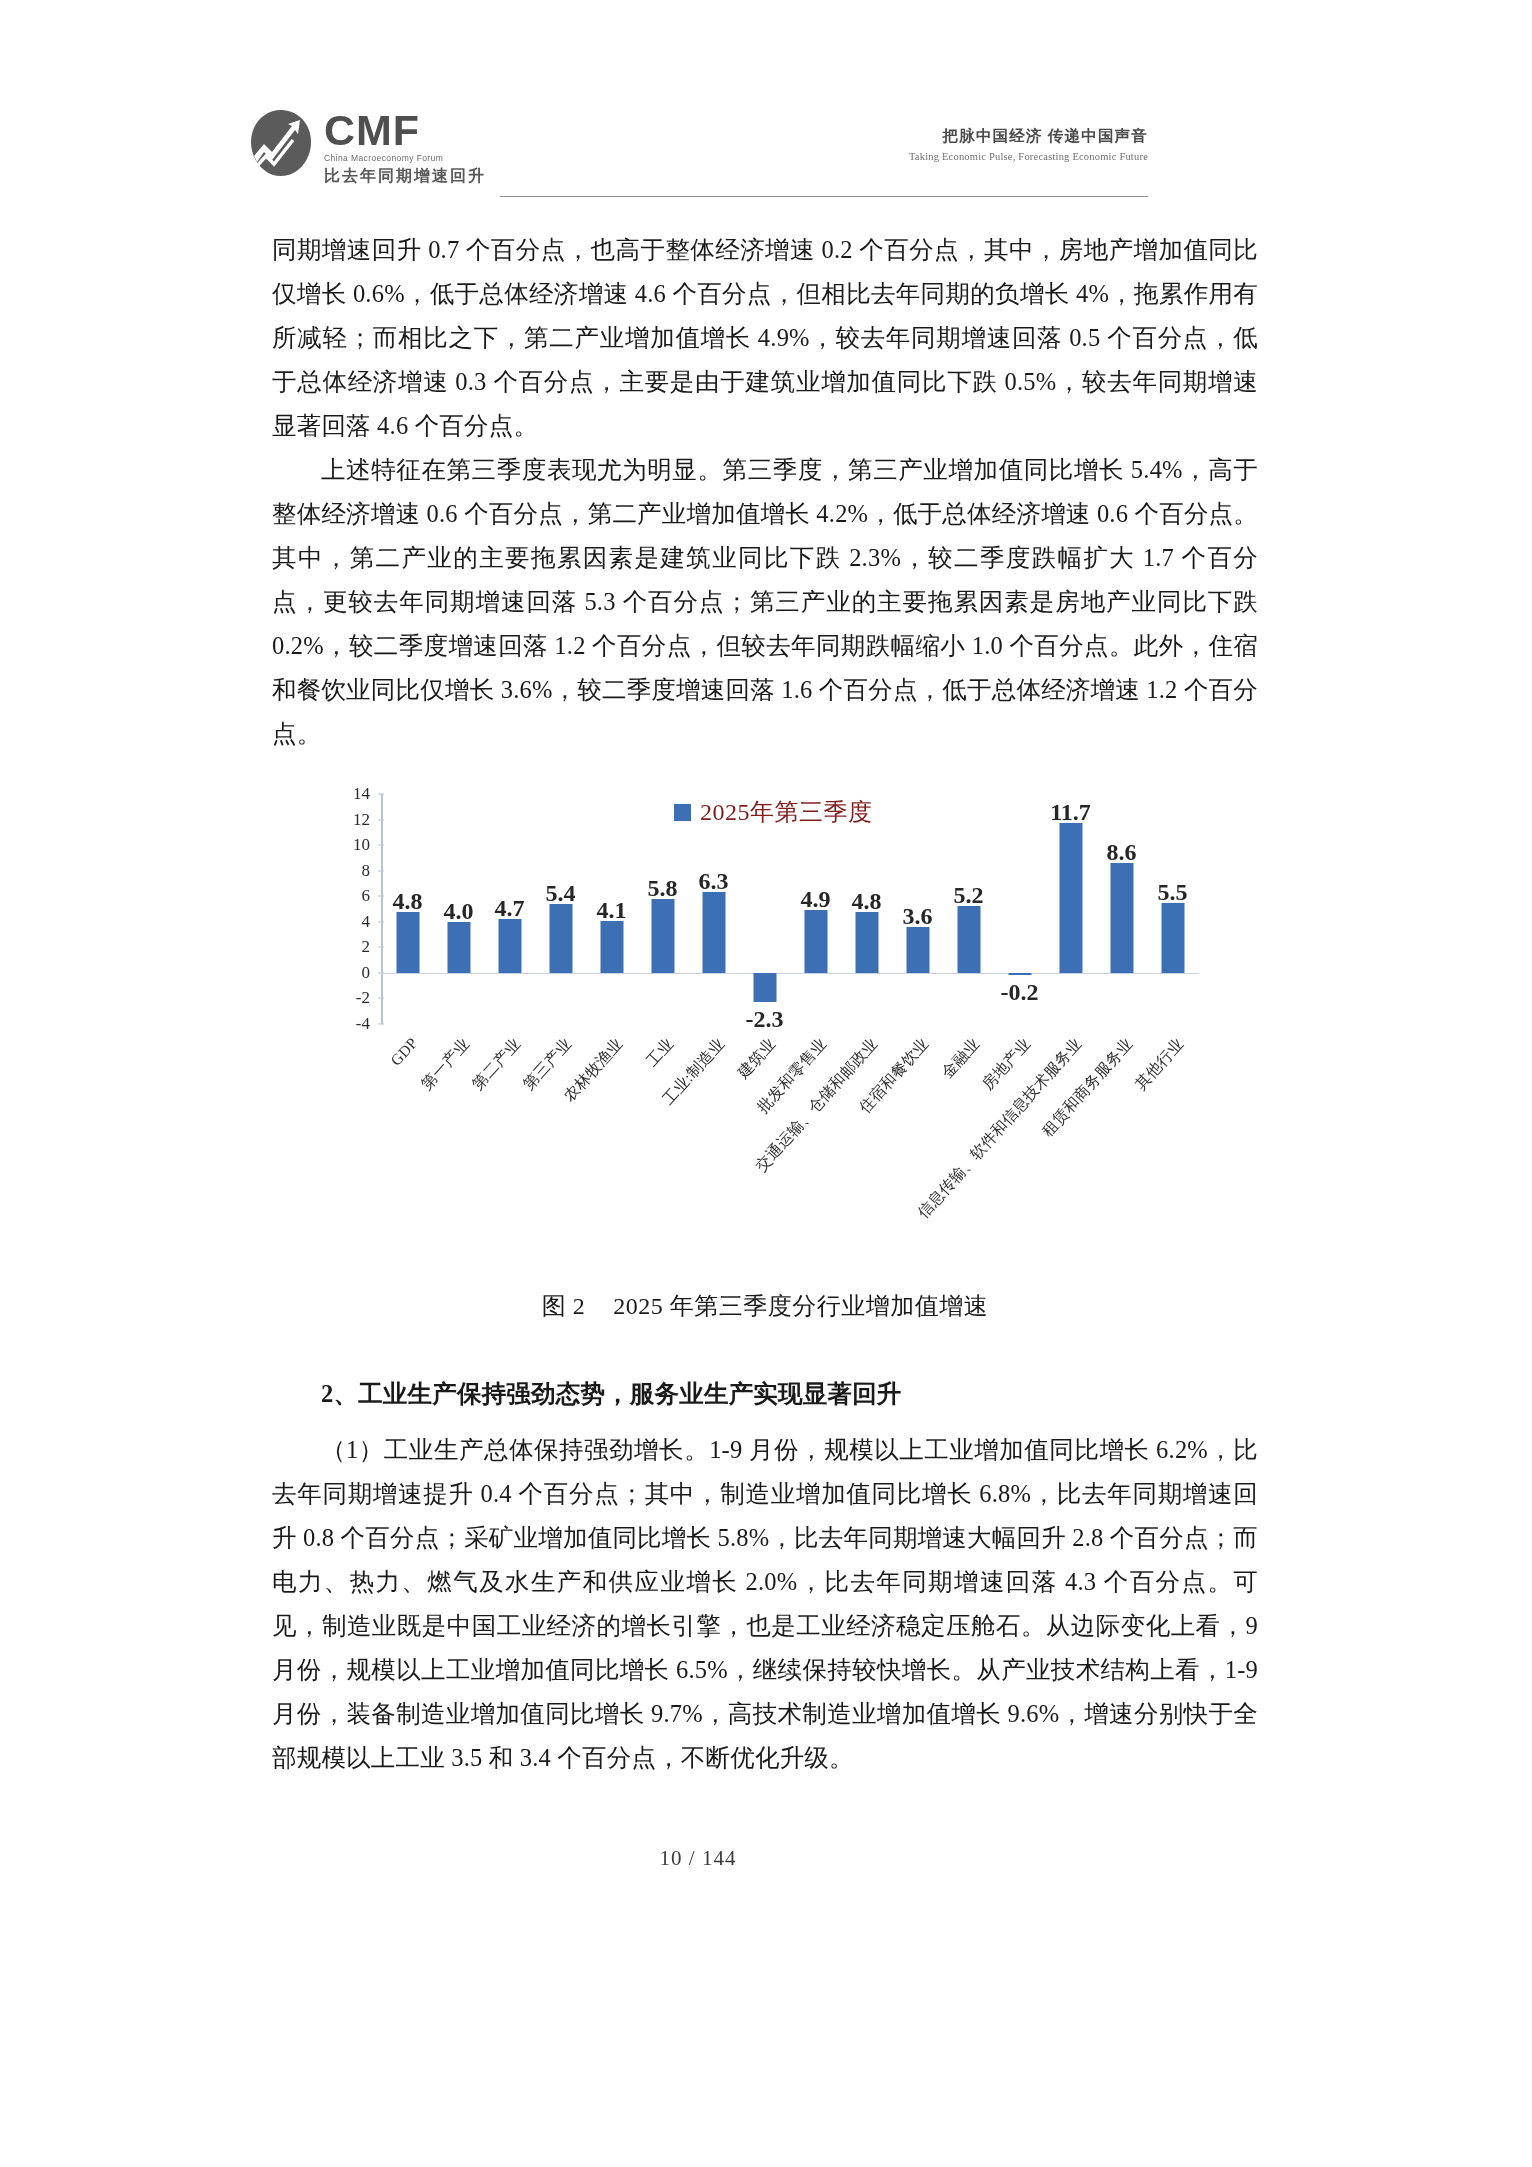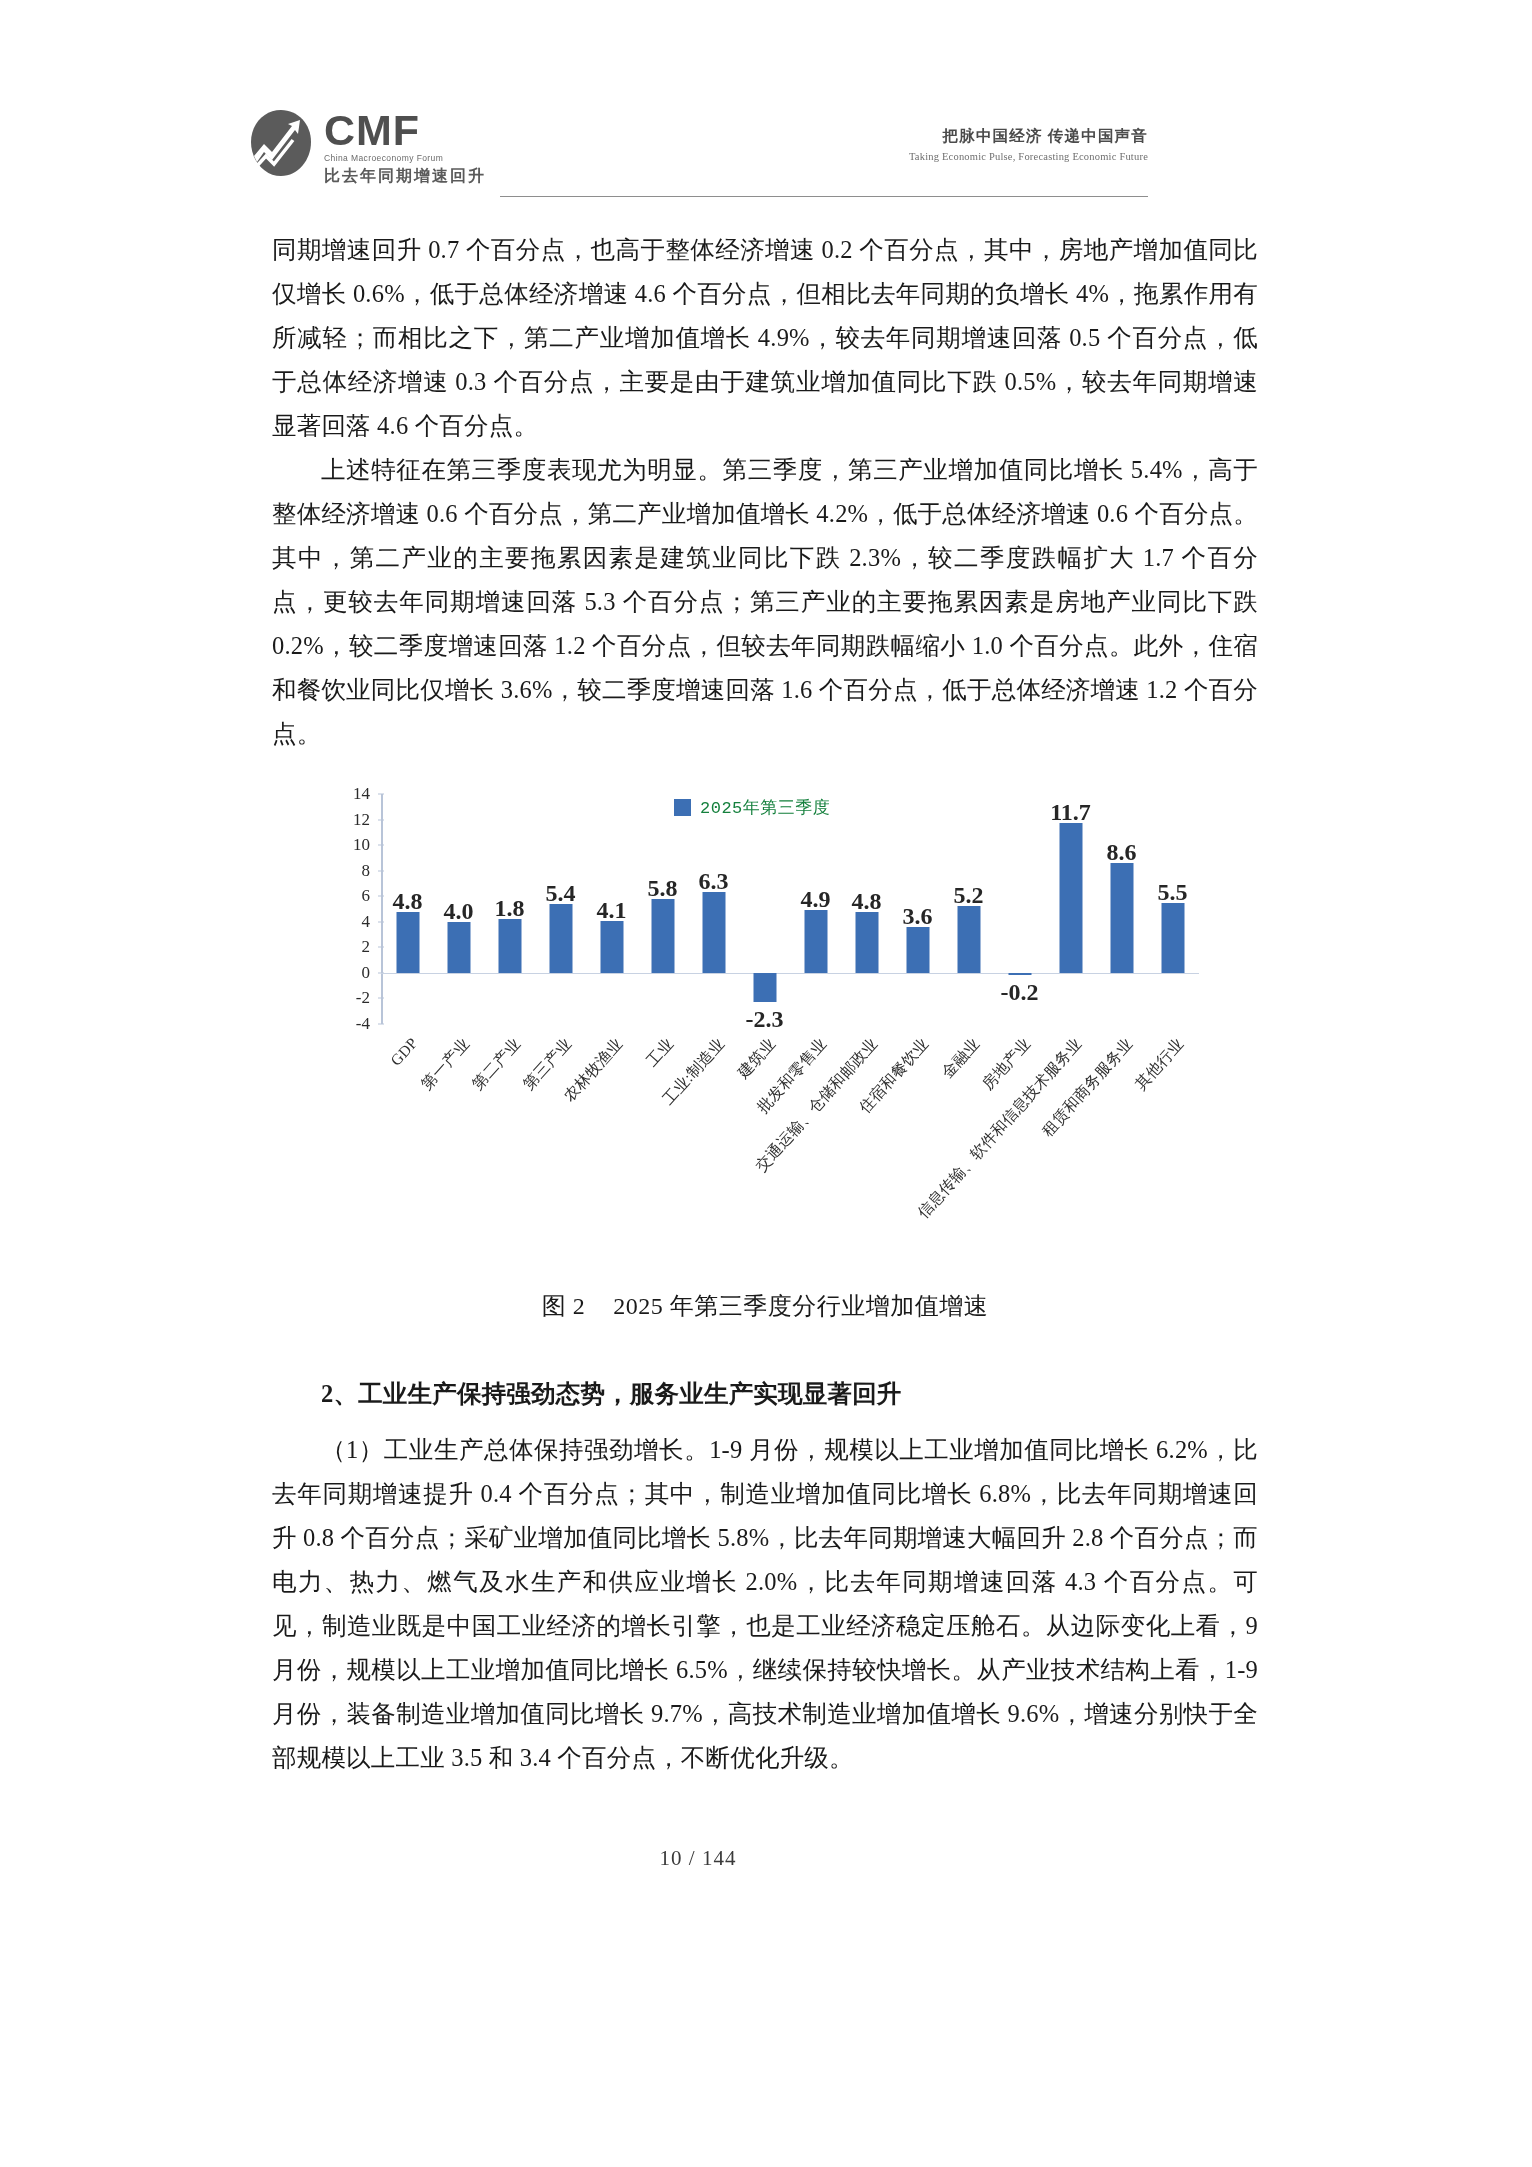--- a/index.html
+++ b/index.html
@@ -228,23 +228,23 @@
     display: flex;
     align-items: center;
     gap: 9px;
   }
   .legend-swatch {
     width: 17px;
     height: 17px;
     background: #3c6fb4;
   }
   .legend-text {
-    font-family: Liberation Mono, monospace;
-    font-size: 17px;
-    color: #15803d;
+    font-family: Liberation Serif, serif;
+    font-size: 24px;
+    color: #7f1d1d;
     letter-spacing: 0.5px;
   }
   .cat-labels {
     position: absolute;
     left: 60px;
     top: 252px;
     width: 816px;
     height: 210px;
     display: flex;
   }
@@ -348,21 +348,21 @@
           <div class="bar-slot">
             <div class="bar" style="top: 117.556px; height: 61.3333px; background: rgb(60, 111, 180);"></div>
             <div class="bar-label" style="top: 93.5556px;">4.8</div>
           </div>
           <div class="bar-slot">
             <div class="bar" style="top: 127.778px; height: 51.1111px; background: rgb(60, 111, 180);"></div>
             <div class="bar-label" style="top: 103.778px;">4.0</div>
           </div>
           <div class="bar-slot">
             <div class="bar" style="top: 125.222px; height: 53.6667px; background: rgb(60, 111, 180);"></div>
-            <div class="bar-label" style="top: 101.222px;">1.8</div>
+            <div class="bar-label" style="top: 101.222px;">4.7</div>
           </div>
           <div class="bar-slot">
             <div class="bar" style="top: 109.889px; height: 69px; background: rgb(60, 111, 180);"></div>
             <div class="bar-label" style="top: 85.8889px;">5.4</div>
           </div>
           <div class="bar-slot">
             <div class="bar" style="top: 126.5px; height: 52.3889px; background: rgb(60, 111, 180);"></div>
             <div class="bar-label" style="top: 102.5px;">4.1</div>
           </div>
           <div class="bar-slot">

